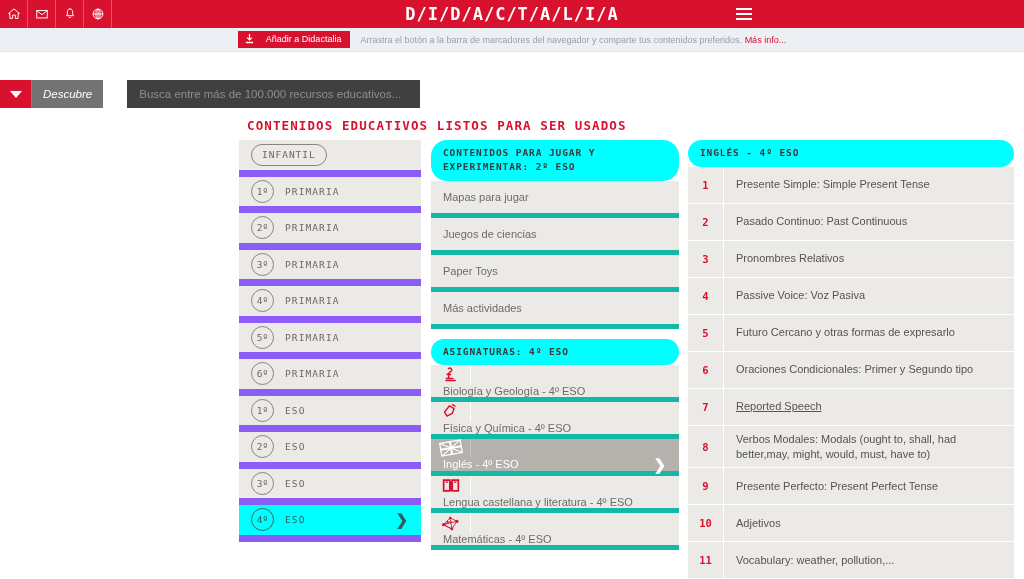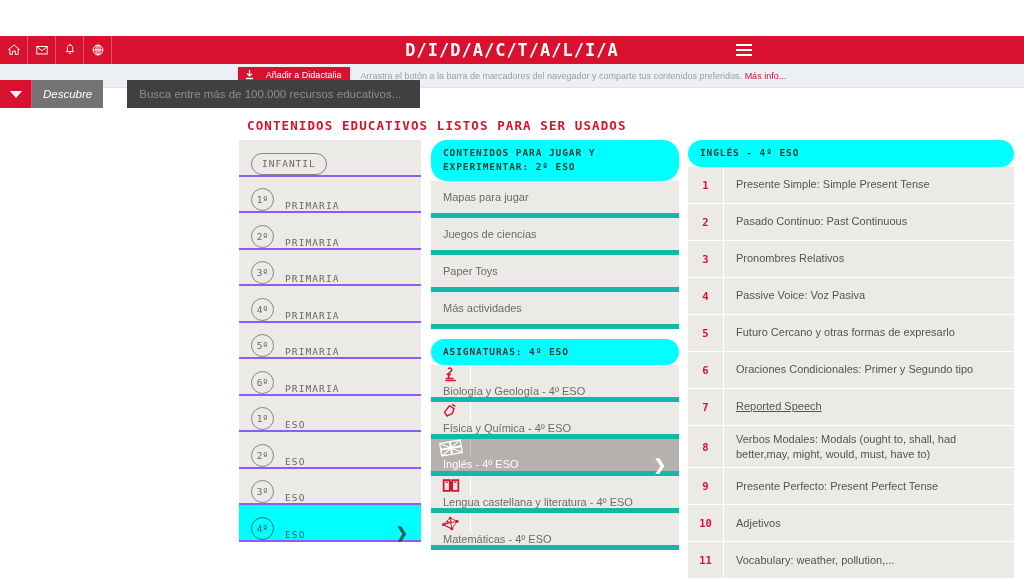--- a/index.html
+++ b/index.html
@@ -10,21 +10,20 @@
     overflow: hidden;
   }
 
   
   .topbar {
     position: relative;
     height: 28px;
     background: #d8112f;
     display: flex;
     align-items: center;
-    margin-top: 36px;
   }
   .topbar-icons { display: flex; height: 28px; }
   .tb-icon {
     width: 28px; height: 28px;
     display: flex; align-items: center; justify-content: center;
     border-right: 1px solid #e2536a;
     color: #ffffff;
   }
   .tb-icon:first-child { border-left: none; }
   .tb-icon svg { display: block; }
@@ -140,23 +139,23 @@
     font-weight: bold;
     letter-spacing: 0.9px;
     padding: 6px 10px 7px 12px;
     line-height: 1.45;
     border-radius: 16px;
   }
 
   
   .lvl-item {
     background: #ebeae6;
-    border-bottom: 2px solid #8b5cf6;
+    border-bottom: 7px solid #8b5cf6;
     height: 36.5px;
-    display: flex; align-items: flex-end;
+    display: flex; align-items: center;
     padding-left: 12px;
     position: relative;
   }
   .lvl-badge {
     width: 23px; height: 23px;
     border: 1px solid #888580;
     border-radius: 50%;
     color: #6b6862;
     font-family: "DejaVu Sans Mono", monospace;
     font-size: 9.5px;

